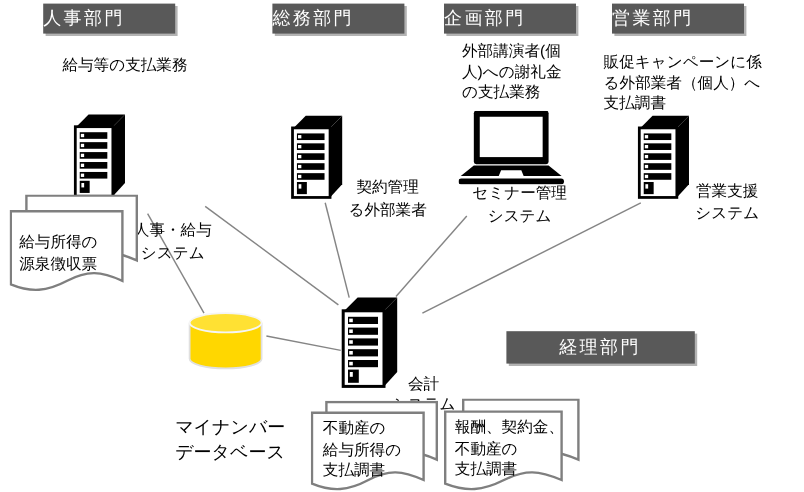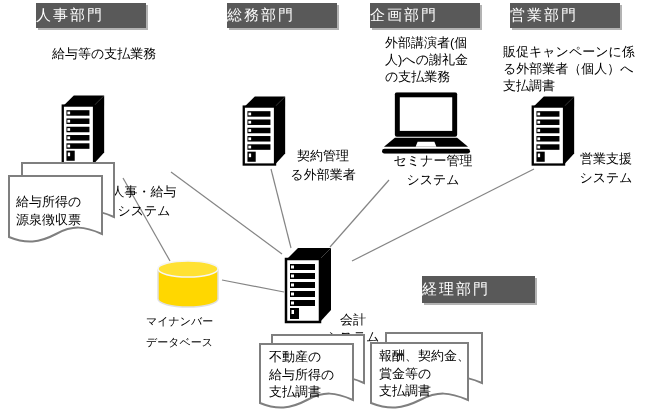--- a/index.html
+++ b/index.html
@@ -9,21 +9,21 @@
   }
   svg.layer{position:absolute;left:0;top:0;pointer-events:none;}
   .dept-box{
     position:absolute;background:#595959;color:#ffffff;
     display:flex;align-items:center;justify-content:flex-start;
     font-size:15px;letter-spacing:2px;box-shadow:2px 2px 0 #b3b3b3;
   }
   .desc{position:absolute;font-size:13px;line-height:17px;white-space:pre-line;}
   .sys-label{position:absolute;font-size:13px;line-height:19px;white-space:pre-line;text-align:center;}
   .acct-label{line-height:17px;margin-top:16px;}
-  .db-label{position:absolute;font-size:11px;line-height:21px;white-space:pre-line;}
+  .db-label{position:absolute;font-size:15px;line-height:21px;white-space:pre-line;margin-top:35px;}
   .doc-label{position:absolute;font-size:13px;line-height:17.5px;white-space:pre-line;}
   .icon-svg{position:absolute;}
 </style>
 </head>
 <body>
 
 <div id="canvas">
 
   <svg width="0" height="0" style="position:absolute" aria-hidden="true">
     <defs>
@@ -72,21 +72,21 @@
     </div>
   <div class="dept-box" style="left:227px;top:3px;width:110px;height:25px;font-family:Liberation Serif, serif;">
       <span>総務部門</span>
     </div>
   <div class="dept-box" style="left:370px;top:3px;width:110px;height:25px;">
       <span>企画部門</span>
     </div>
   <div class="dept-box" style="left:510px;top:3px;width:110px;height:25px;">
       <span>営業部門</span>
     </div>
-  <div class="dept-box" style="left:422px;top:276px;width:113px;height:27px;">
+  <div class="dept-box" style="left:422px;top:276px;width:113px;height:27px;padding-left:44px;">
       <span>経理部門</span>
     </div>
 
   <div class="desc" style="left:32px;top:45px;width:150px;margin-left:20px;">給与等の支払業務</div>
   <div class="desc" style="left:385px;top:34px;width:110px;">外部講演者(個
 人)への謝礼金
 の支払業務</div>
   <div class="desc" style="left:503px;top:43px;width:165px;">販促キャンペーンに係
 る外部業者（個人）へ
 支払調書</div>
@@ -149,16 +149,16 @@
 
   <svg class="icon-svg" style="left:370px;top:332px;" width="116" height="80" viewBox="0 0 116 80">
     <g transform="translate(16,1)">
         <path d="M0,0 H96 V50 C77,42 66,41 48,50 C30,59 17,60 0,53 Z" fill="#fff" stroke="#7f7f7f" stroke-width="2"></path>
       </g>
     <g transform="translate(1,11)">
         <path d="M0,0 H97 V57 C78,49 67,48 49,57 C31,66 18,67 0,60 Z" fill="#fff" stroke="#7f7f7f" stroke-width="2"></path>
       </g>
   </svg>
   <div class="doc-label" style="left:379px;top:347px;">報酬、契約金、
-賞金等の
+不動産の
 支払調書</div>
 
 </div>
 
 </body></html>

